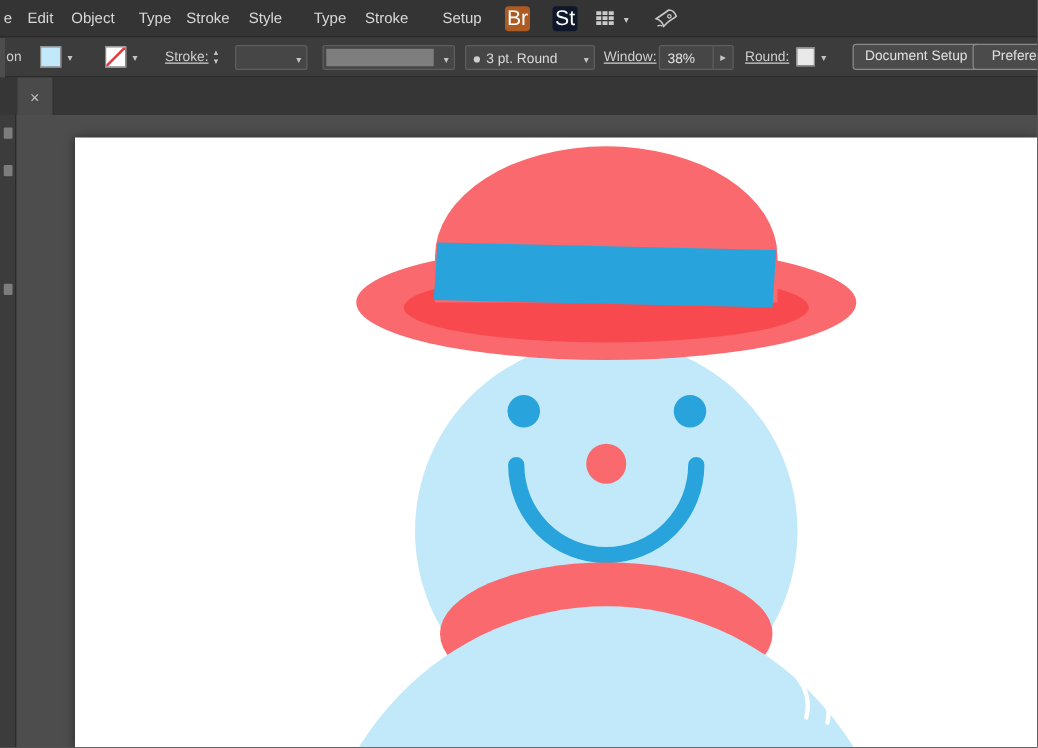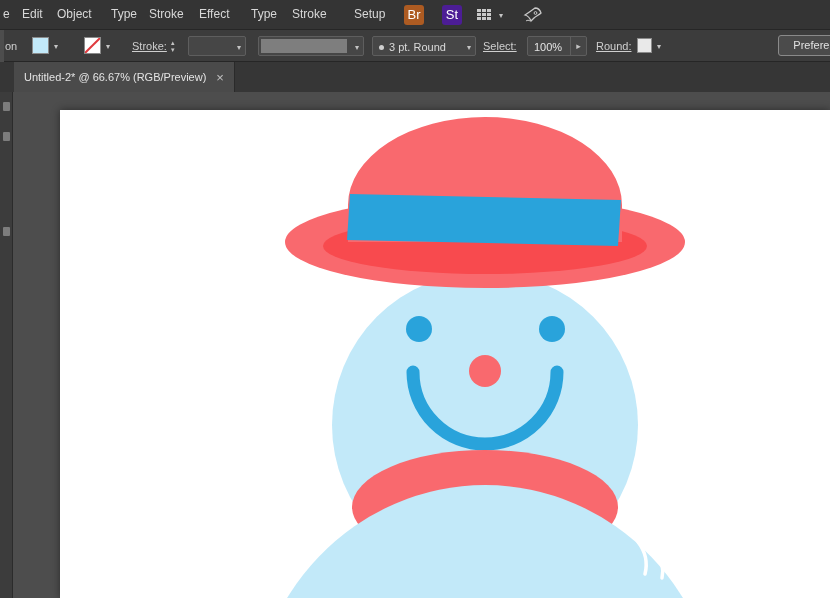--- a/index.html
+++ b/index.html
@@ -9,24 +9,24 @@
     -webkit-user-select:none; user-select:none;
   }
   
   .menubar {
     position:absolute; left:0; top:0; width:100%; height:30px; box-sizing:border-box;
     background:#343434; border-bottom:1px solid #262626; color:#D8D8D8; font-size:12px;
   }
   .mi { position:absolute; top:0; line-height:29px; white-space:nowrap; cursor:default; }
   .badge {
     position:absolute; top:5px; width:20px; height:20px; border-radius:3px;
-    color:#FFFFFF; font-size:13px; line-height:20px; text-align:center;
+    color:#FFFFFF; font-size:17px; line-height:20px; text-align:center;
   }
   .badge.br { background:#AD5B22; }
-  .badge.st { background:#4c1d95; }
+  .badge.st { background:#0f172a; }
   .wsgrid { position:absolute; top:9px; display:grid; grid-template-columns:repeat(3,4px);
     grid-template-rows:repeat(3,3px); gap:1px; }
   .wsgrid i { background:#C9C9C9; display:block; }
   .chev { color:#C4C4C4; font-size:8px; line-height:8px; font-style:normal; }
   .menubar .chev { position:absolute; top:12px; }
   .rocket { position:absolute; top:5px; }
 
   
   .controlbar {
     position:absolute; left:4px; top:30px; width:100%; height:32px; box-sizing:border-box;
@@ -91,21 +91,21 @@
 <body>
 
 <div class="app">
 
   <div class="menubar">
     <span class="mi" style="left:3px">e</span>
     <span class="mi" style="left:22px">Edit</span>
     <span class="mi" style="left:57px">Object</span>
     <span class="mi" style="left:111px">Type</span>
     <span class="mi" style="left:149px">Stroke</span>
-    <span class="mi" style="left:199px">Effect</span>
+    <span class="mi" style="left:199px">Style</span>
     <span class="mi" style="left:251px">Type</span>
     <span class="mi" style="left:292px">Stroke</span>
     <span class="mi" style="left:354px">Setup</span>
 
     <span class="badge br" style="left:404px">Br</span>
     <span class="badge st" style="left:442px">St</span>
 
     <span class="wsgrid" style="left:477px">
       <i></i>
         <i></i>
@@ -154,37 +154,37 @@
       <span class="preview"></span>
       <span class="chev">▾</span>
     </span>
 
     <span class="combo" style="left:368px;width:104px">
       <span class="dot"></span>
       <span class="label">3 pt. Round</span>
       <span class="chev">▾</span>
     </span>
 
-    <span class="cb-link" style="left:479px">Select:</span>
+    <span class="cb-link" style="left:479px">Window:</span>
 
     <span class="opacity-box" style="left:523px;width:60px">
-      <span class="val">100%</span>
+      <span class="val">38%</span>
       <span class="arrow">▸</span>
     </span>
 
     <span class="cb-link" style="left:592px">Round:</span>
     <span class="swatch style" style="left:633px"></span>
     <span class="chev" style="left:653px">▾</span>
 
+    <button class="btn" style="left:678px">Document Setup</button>
     <button class="btn" style="left:774px;width:90px">Preferences</button>
   </div>
 
   <div class="tabbar">
     <div class="tab">
-      <span>Untitled-2* @ 66.67% (RGB/Preview)</span>
       <span class="close">×</span>
     </div>
   </div>
 
   <div class="content">
     <div class="tool-sliver">
       <i style="top:10px"></i>
       <i style="top:40px"></i>
       <i style="top:135px"></i>
     </div>

